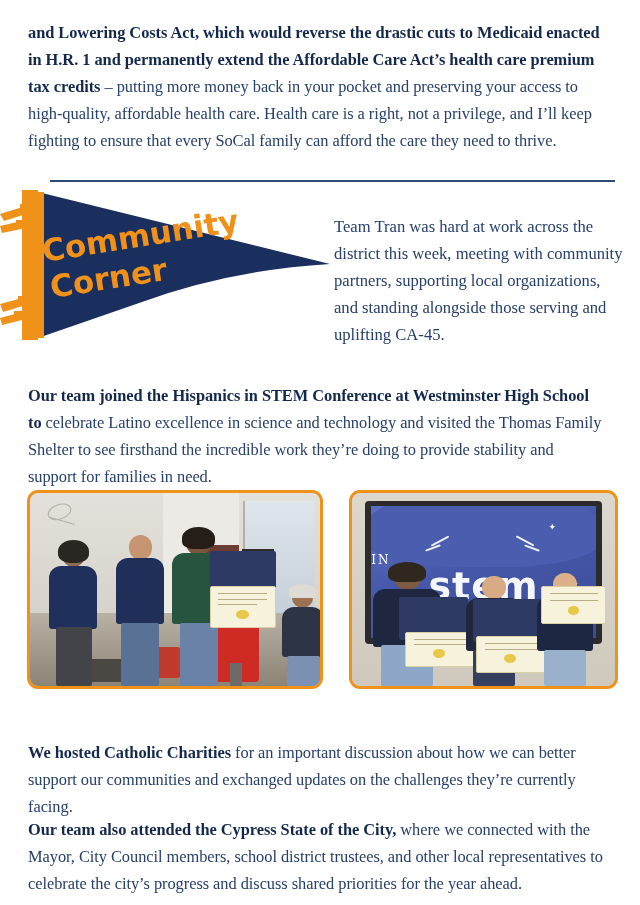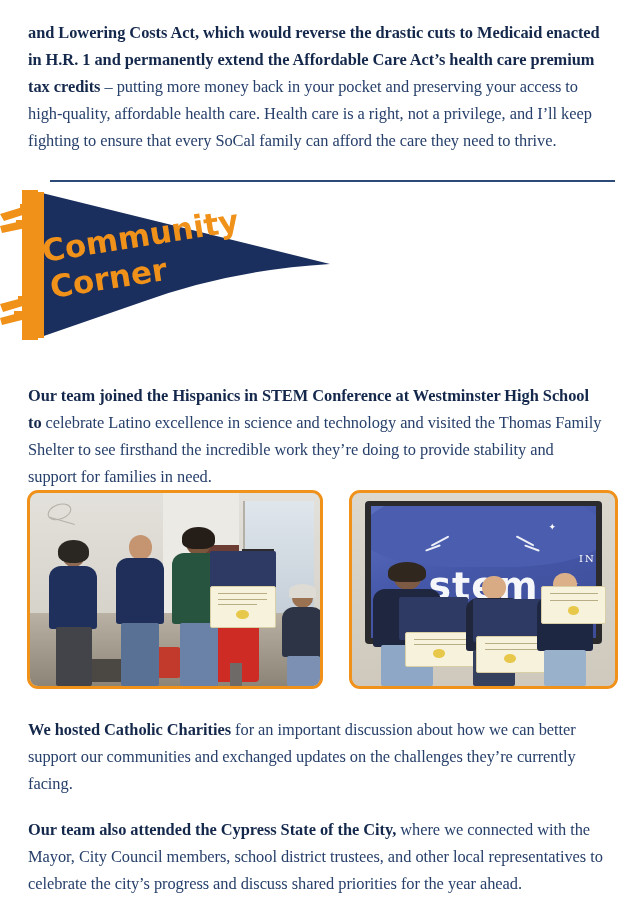--- a/index.html
+++ b/index.html
@@ -116,21 +116,21 @@
   }
   .photo-inner {
     position: absolute;
     inset: 0;
     overflow: hidden;
     border-radius: 8px;
   }
 
   
   #charities-paragraph {
-    top: 700px;
+    top: 723px;
     width: 570px;
   }
   #cypress-paragraph {
     top: 800px;
     width: 586px;
   }
 
   
   .ph-bg { position: absolute; inset: 0; }
 
@@ -149,21 +149,21 @@
   .p-head { position:absolute; border-radius:50%; }
   .p-body { position:absolute; border-radius:12px 12px 3px 3px; }
   .p-legs { position:absolute; border-radius:2px; }
 
   
   .rp-wall { position:absolute; inset:0; background:linear-gradient(180deg,#dcd8ce 0%,#cfc9bd 100%); }
   .rp-screen-frame { position:absolute; left:5%; top:4%; width:90%; height:74%; background:#2b2b2d; border-radius:4px; }
   .rp-screen { position:absolute; left:2.6%; top:3.4%; width:94.8%; height:93%; background:linear-gradient(160deg,#5b6fc0 0%,#4557a8 45%,#3c4c97 100%); overflow:hidden; }
   .rp-hills { position:absolute; left:-5%; top:-14%; width:110%; height:60%; background:#4a5dae; border-radius:50% 50% 40% 40%/60% 60% 40% 40%; }
   .rp-title { position:absolute; left:0; top:22%; width:100%; text-align:center; color:#ffffff; font-family:"DejaVu Sans", sans-serif; font-weight:bold; font-size:11px; letter-spacing:2.4px; }
-  .rp-in { position:absolute; left:0; top:36%; width:100%; text-align:right; color:#ffffff; font-family:"DejaVu Serif", serif; font-size:10px; letter-spacing:2px; }
+  .rp-in { position:absolute; left:0; top:36%; width:100%; text-align:left; color:#ffffff; font-family:"DejaVu Serif", serif; font-size:12px; letter-spacing:2px; }
   .rp-stem { position:absolute; left:0; top:44%; width:100%; text-align:center; color:#ffffff; font-family:"DejaVu Sans", sans-serif; font-weight:bold; font-size:38px; letter-spacing:1px; opacity:.95; }
   .rp-dash { position:absolute; background:#ffffff; height:2px; border-radius:2px; opacity:.9; }
   .rp-star { position:absolute; color:#fff; font-size:9px; }
   .cert { position:absolute; background:#f7f2dc; border:1px solid #d9cfa6; border-radius:2px; }
   .cert-seal { position:absolute; border-radius:50%; background:#e7c84a; }
   .cert-line { position:absolute; background:#b9ad86; height:1px; }
   .folder { position:absolute; background:#2e3a63; border-radius:2px; }
 </style>
 </head>
 <body>
@@ -197,20 +197,21 @@
 
       <path d="M38 2 L330 74 Q230 80 142 112 Q90 130 38 148 Z" fill="#1b2f5e"></path>
 
       <rect x="38" y="2" width="6" height="146" fill="#f0911a"></rect>
 
       <text x="44" y="72" transform="rotate(-9 44 72)" fill="#f0911a" font-family="DejaVu Sans, sans-serif" font-weight="bold" font-size="31">Community</text>
       <text x="52" y="108" transform="rotate(-9 52 108)" fill="#f0911a" font-family="DejaVu Sans, sans-serif" font-weight="bold" font-size="31">Corner</text>
     </svg>
   </div>
 
+  <p id="pennant-paragraph">Team Tran was hard at work across the district this week, meeting with community partners, supporting local organizations, and standing alongside those serving and uplifting CA-45.</p>
 
   <p class="para" id="stem-paragraph">
     <span class="lead">Our team joined the Hispanics in STEM Conference at Westminster High School to</span><span> celebrate Latino excellence in science and technology and visited the Thomas Family Shelter to see firsthand the incredible work they’re doing to provide stability and support for families in need.</span>
   </p>
 
   <div class="photo-row">
 
     <div class="photo" id="photo-left">
       <div class="photo-inner">
         <div class="ph-bg">

